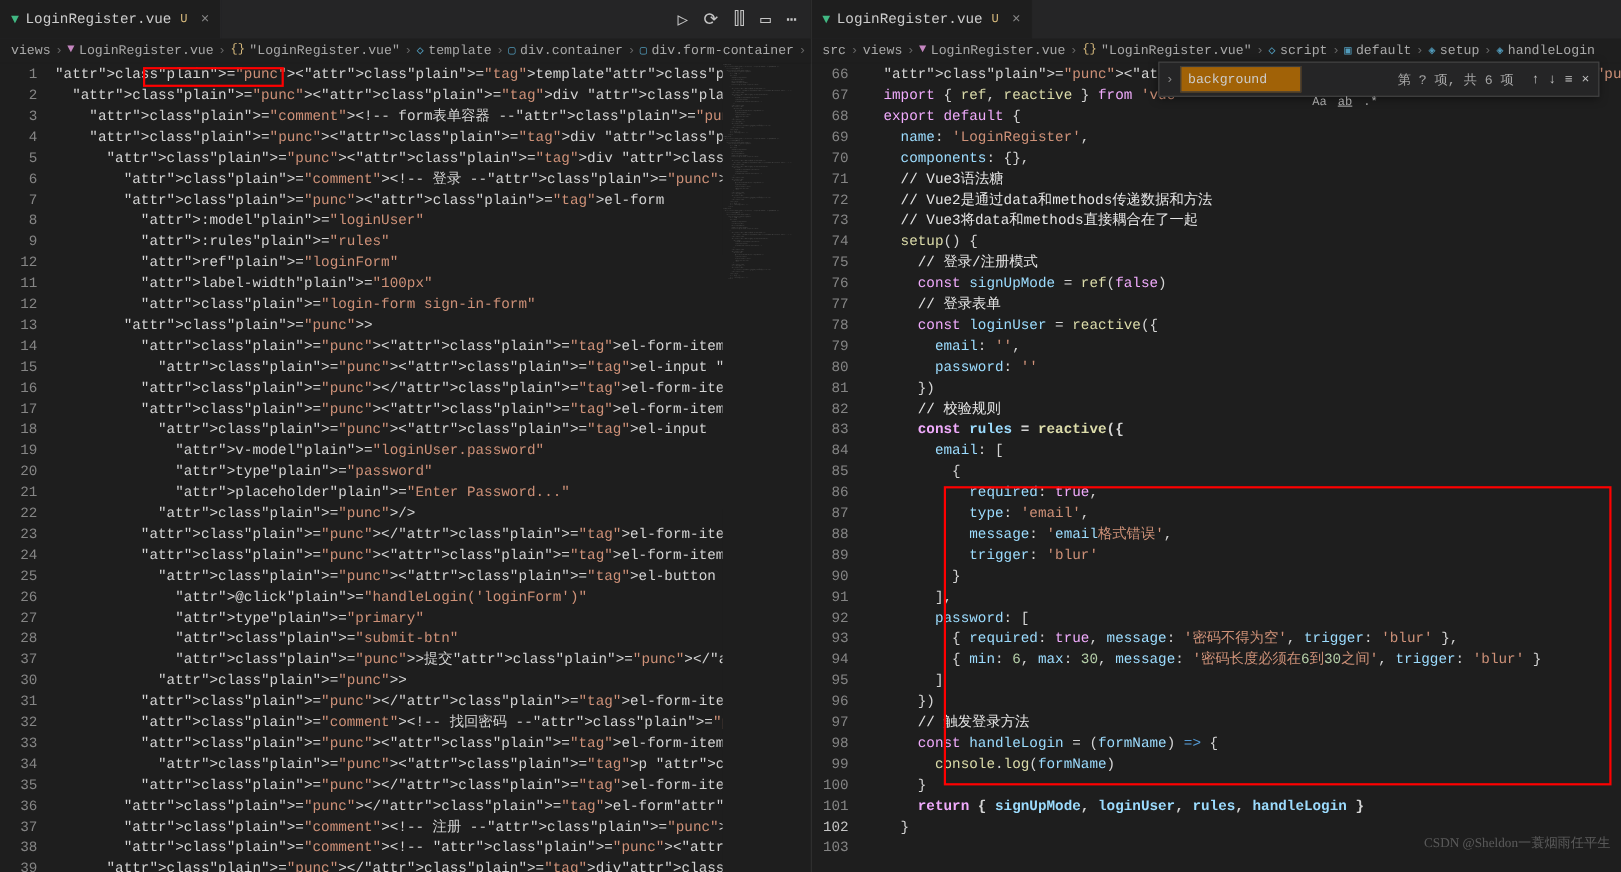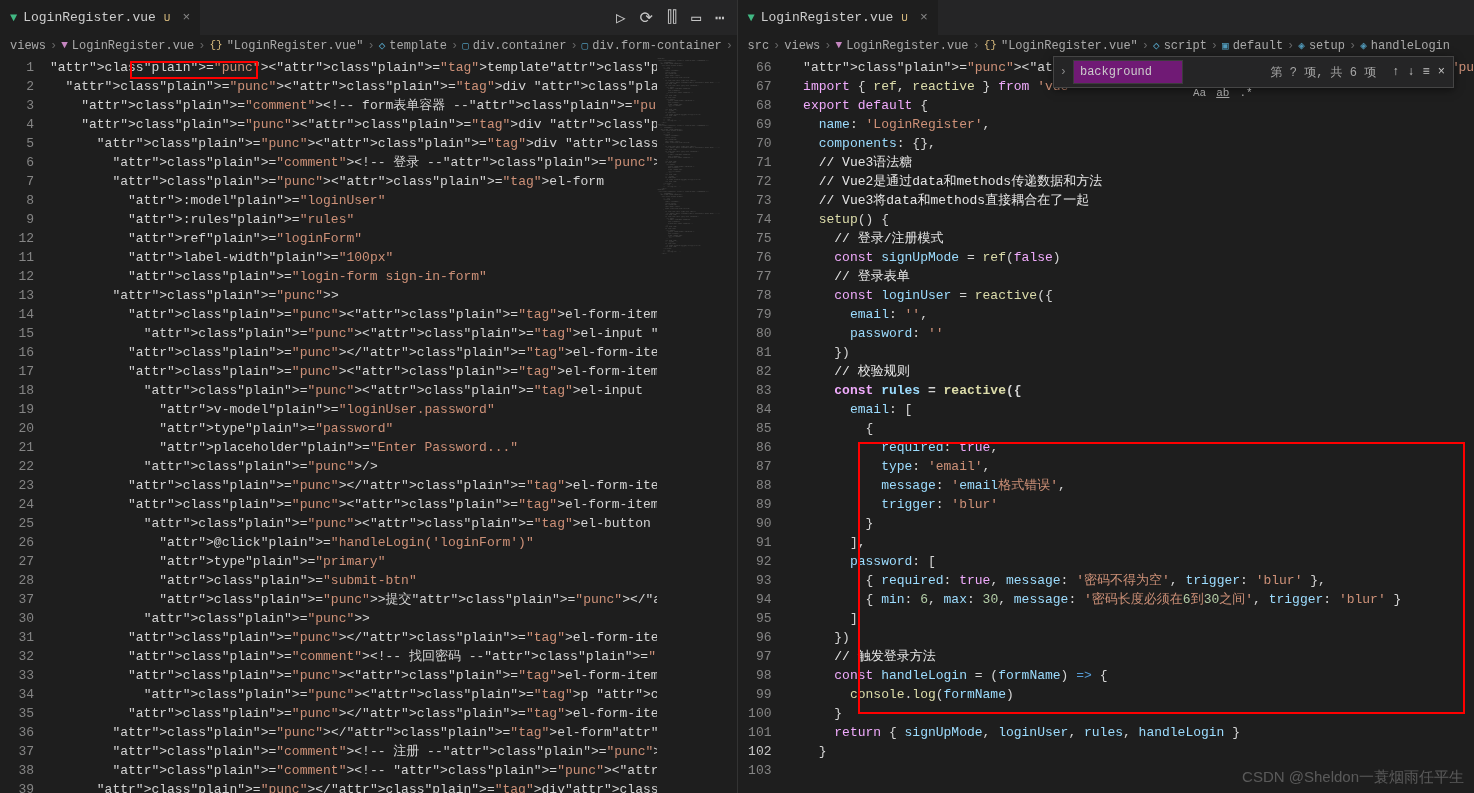--- a/index.html
+++ b/index.html
@@ -136,47 +136,47 @@
   background: #252526;
   border: 1px solid #454545;
   box-shadow: 0 2px 8px rgba(0,0,0,0.5);
   display: flex;
   align-items: center;
   height: 32px;
   z-index: 10;
   font-size: 12px;
 }
 .find-input {
-  background: #701a75;
+  background: #a16207;
   border: 1px solid #3c3c3c;
   color: #ccc;
   padding: 4px 6px;
   width: 110px;
   font-family: inherit;
   font-size: 12px;
 }
 .find-opts { display: flex; gap: 2px; padding: 0 6px; color: #a3a3a3; margin-top: 42px; }
 .find-opts span { padding: 2px 4px; cursor: pointer; font-size: 11px; }
 .find-status { color: #a6a6a6; padding: 0 8px; white-space: nowrap; }
 .find-nav { display: flex; gap: 4px; padding: 0 6px; color: #c5c5c5; }
 .find-nav span { cursor: pointer; padding: 2px; }
 
 .watermark {
   position: absolute;
   right: 10px;
-  bottom: 6px;
+  bottom: 18px;
   color: rgba(200,200,200,0.35);
-  font-size: 15px;
-  font-family: Liberation Sans, sans-serif;
+  font-size: 12px;
+  font-family: Liberation Serif, serif;
   z-index: 50;
 }
 
 .rel-line9 { position: relative; }
 .rel-line84 { position: relative; font-weight: bold; }
-.rel-line102 { position: relative; }
+.rel-line102 { position: relative; font-weight: bold; }
 </style>
 </head>
 <body>
 
 <div class="split">
 
   <div class="pane pane-left">
     <div class="tab-bar">
       <div class="tab">
         <span class="vue-icon">▼</span>

